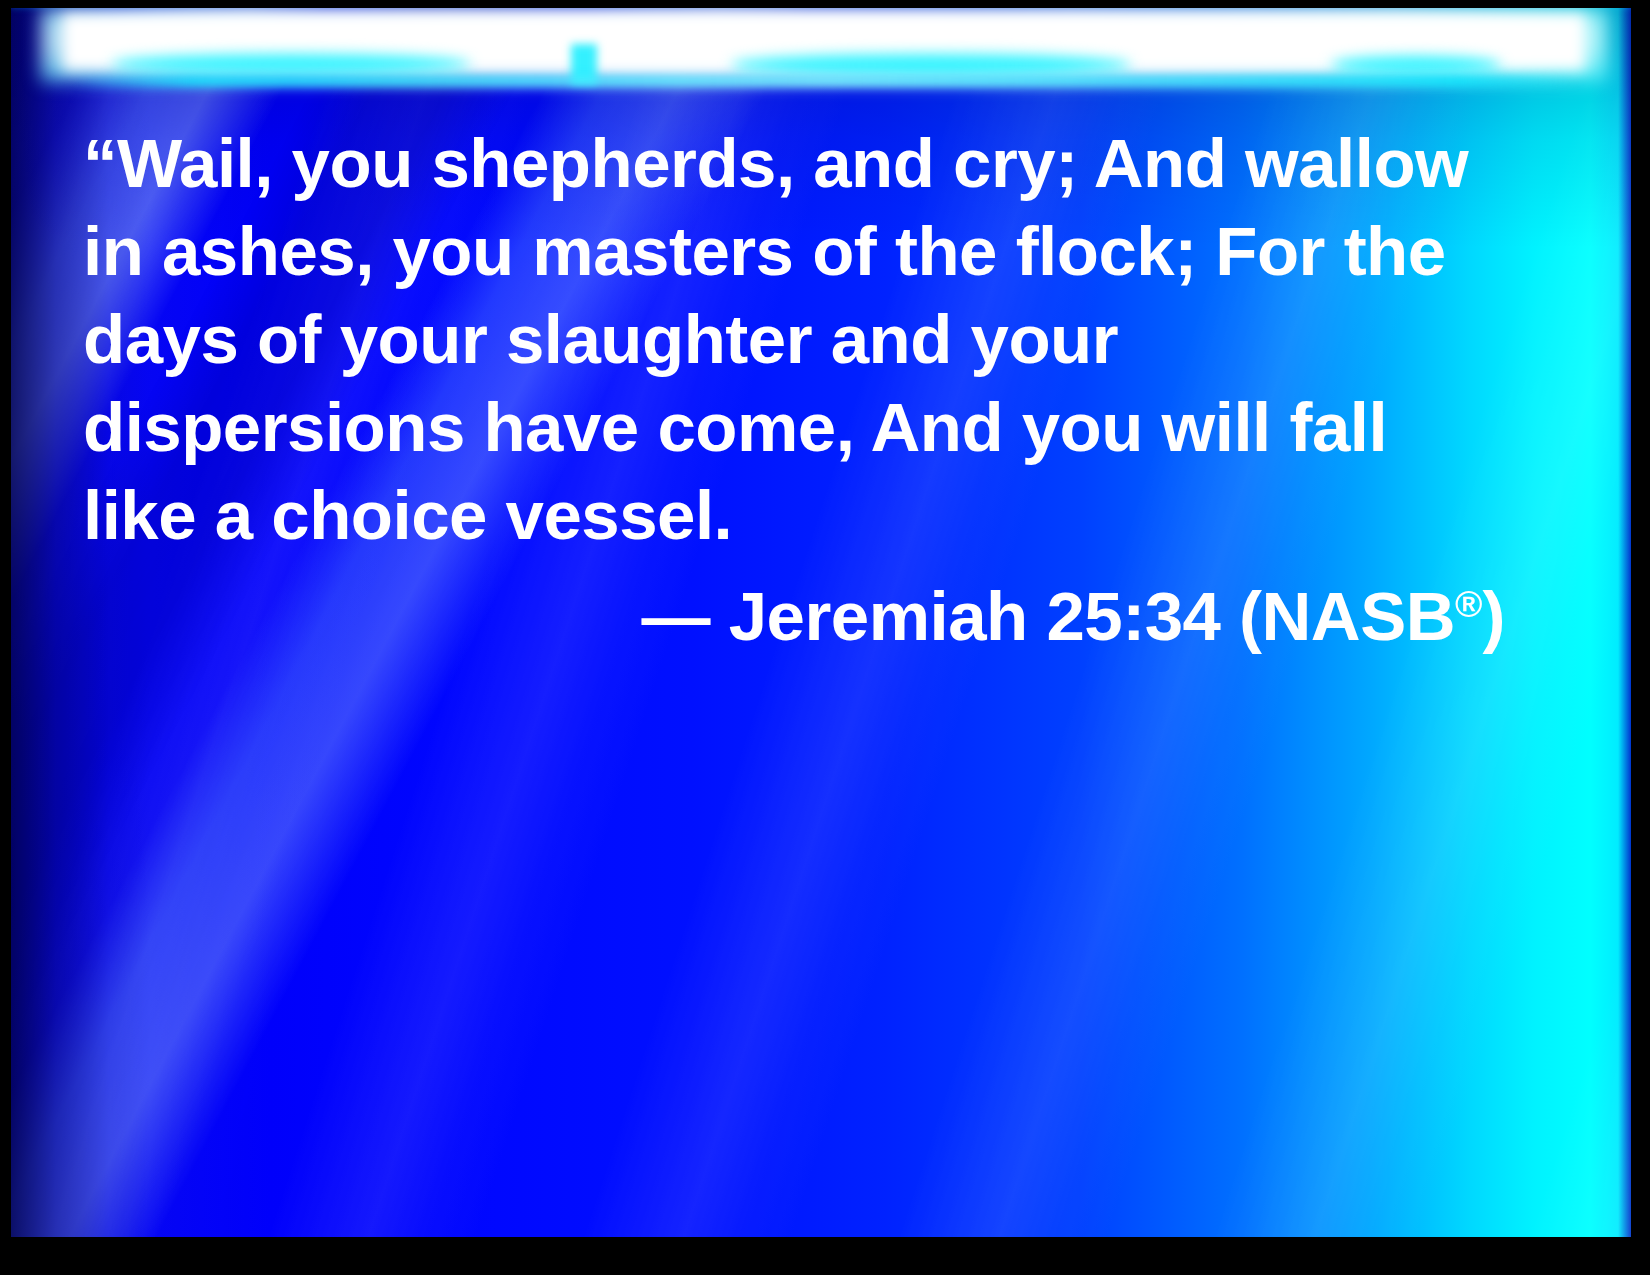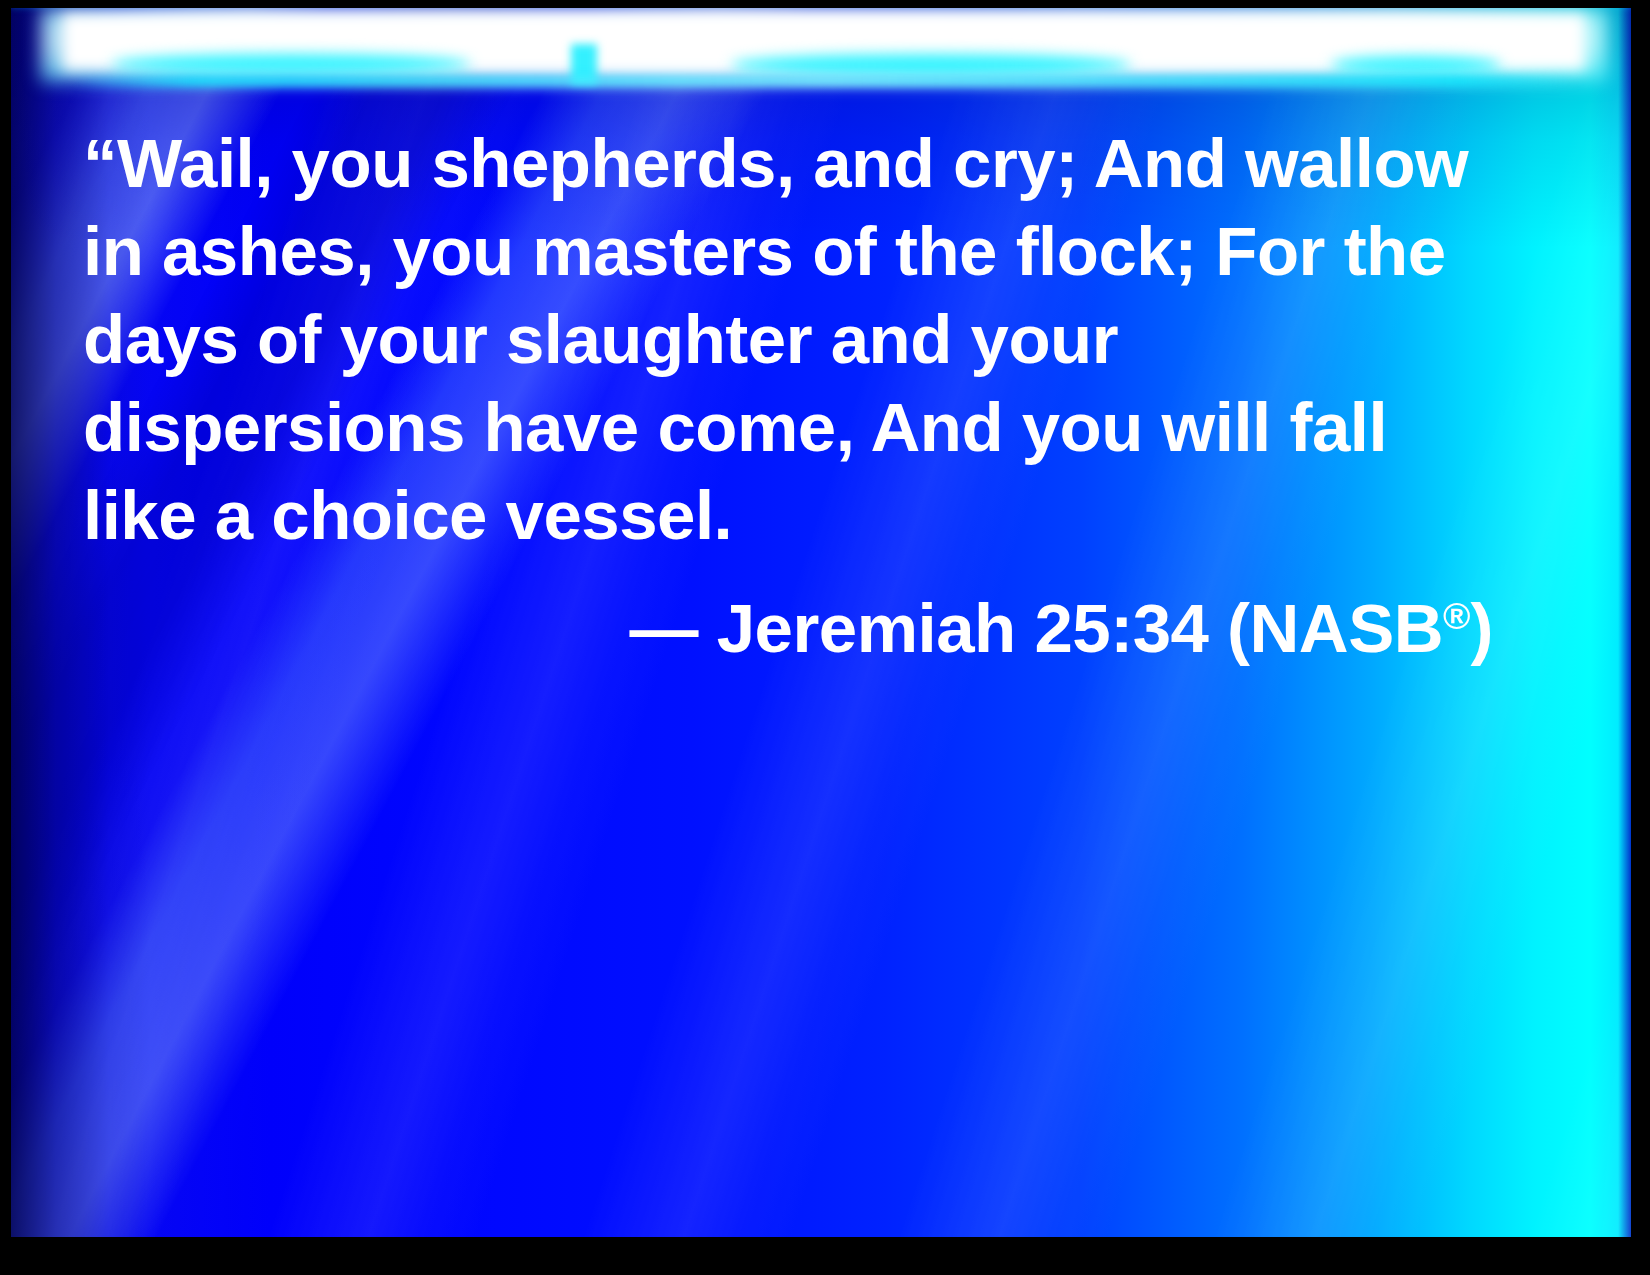--- a/index.html
+++ b/index.html
@@ -225,21 +225,21 @@
     white-space: pre-wrap;
   }
 
   .attribution {
     color: #ffffff;
     font-family: "Liberation Sans", "DejaVu Sans", sans-serif;
     font-weight: bold;
     font-size: 69px;
     line-height: 88px;
     letter-spacing: -0.5px;
-    margin: 12px;
+    margin: 0;
     text-align: right;
     padding-right: 8px;
   }
   .attribution .reg {
     font-size: 0.54em;
     vertical-align: 0.62em;
     letter-spacing: 0;
   }
 </style>
 </head>

